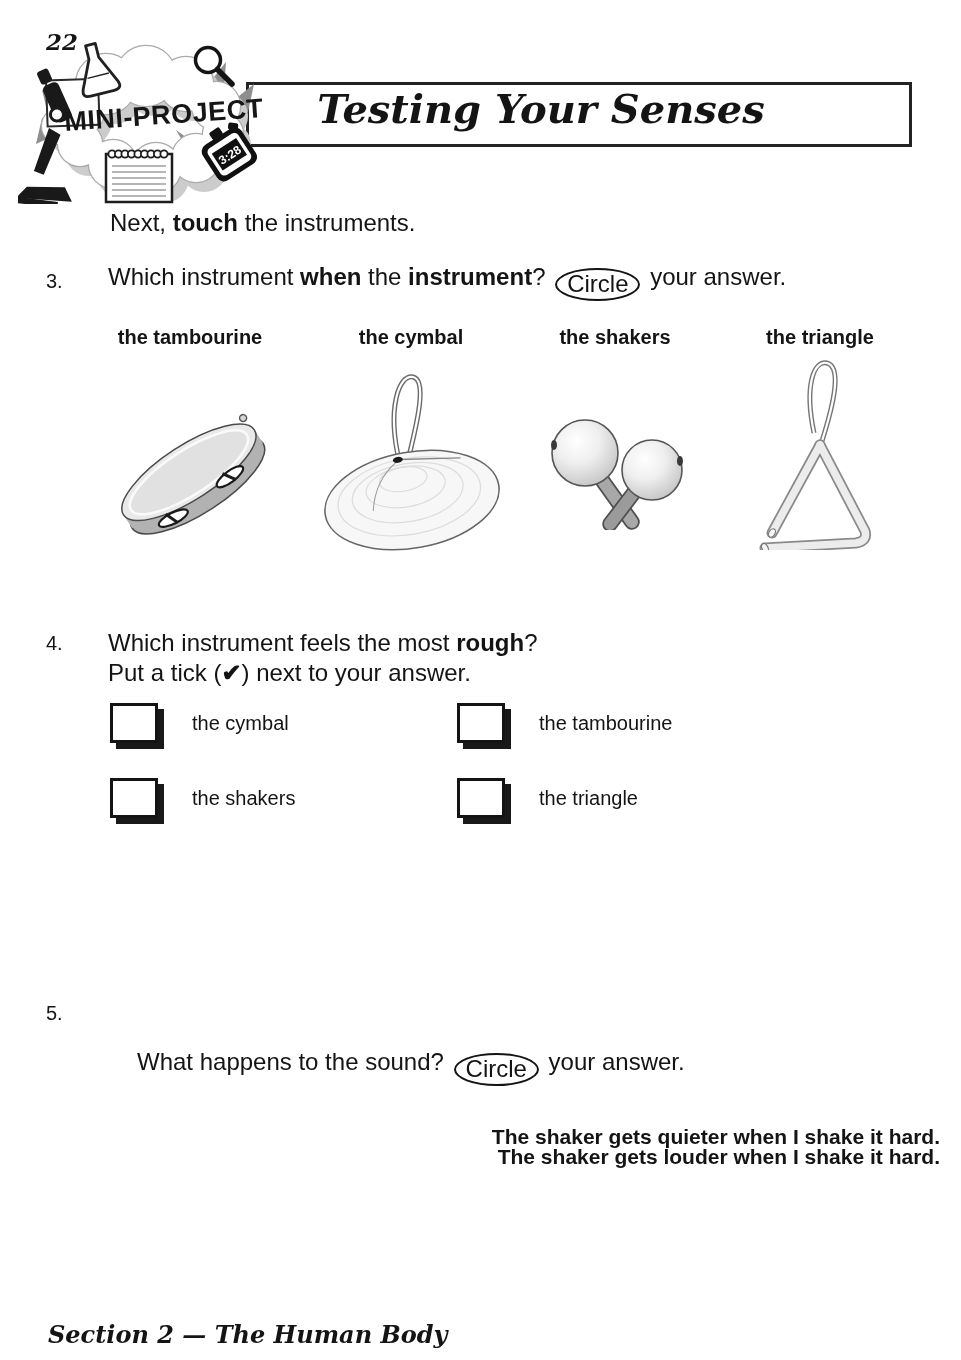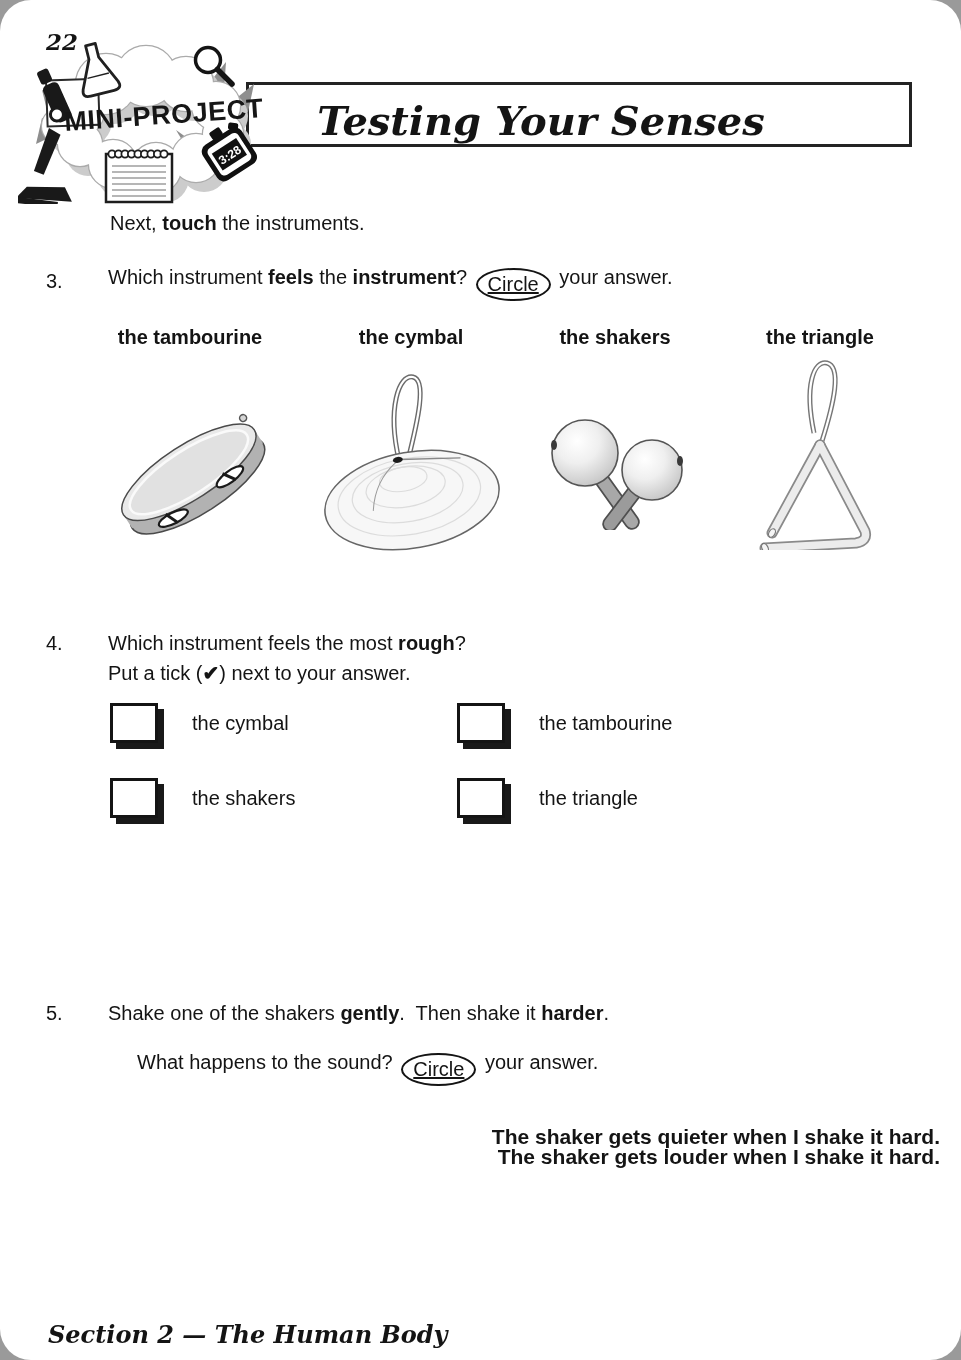--- a/index.html
+++ b/index.html
@@ -1,37 +1,37 @@
 <!DOCTYPE html>
 <html><head>
 <meta charset="utf-8">
 <style>
   * { margin:0; padding:0; box-sizing:border-box; }
   html,body { background:#9a9a9a; }
   .page {
     position:relative; width:961px; height:1360px; margin:0 auto;
     background:#ffffff; overflow:hidden;
-    font-family:"Liberation Sans", sans-serif; color:#141414;border-radius:31px;
+    font-family:"Liberation Sans", sans-serif; color:#141414;
   }
   .abs { position:absolute; }
-  .line { font-size:20px; line-height:24px; white-space:pre-wrap; }
+  .line { font-size:24px; line-height:24px; white-space:pre-wrap; }
   .line b { font-weight:bold; }
   .qnum { font-size:20px; line-height:24px; }
   .circle-word {
     display:inline-block; border:2px solid #141414; border-radius:50%;
-    padding:3px 10px 4px; margin:0 3px; vertical-align:-7px; line-height:22px;text-decoration:underline;
+    padding:3px 10px 4px; margin:0 3px; vertical-align:-7px; line-height:22px;
   }
   
   .page-num {
     left:46px; top:28px; font-family:"DejaVu Serif", serif;
     font-style:italic; font-weight:bold; font-size:23px;
   }
   .banner {
     left:246px; top:82px; width:666px; height:65px; border:3px solid #232323;
-    display:flex; align-items:flex-end; justify-content:center; z-index:1; background:#fff;
+    display:flex; align-items:flex-start; justify-content:center; z-index:1; background:#fff;
   }
   .banner-title {
     font-family:"DejaVu Serif", serif; font-style:italic; font-weight:bold;
     font-size:40px; transform:translateX(-38px); white-space:nowrap;
   }
   .badge { left:18px; top:26px; width:252px; height:178px; z-index:2; }
   
   .inst-label { top:326px; width:210px; text-align:center; font-weight:bold; font-size:20px; }
   .col1 { left:85px; } .col2 { left:306px; } .col3 { left:510px; } .col4 { left:715px; }
   
@@ -177,21 +177,21 @@
       <rect x="8.5" y="11" width="29" height="20" fill="#101010"></rect>
       <text class="watch-digits" x="23" y="26" text-anchor="middle">3:28</text>
     </g>
 
     <text class="badge-word" x="146" y="98" text-anchor="middle" transform="rotate(-4 146 90)">MINI-PROJECT</text>
   </svg>
 
   <p class="abs line" style="left:110px; top:211px;"><span>Next, </span><b>touch</b><span> the instruments.</span></p>
 
   <div class="abs qnum" style="left:46px; top:269px;">3.</div>
-  <p class="abs line" style="left:108px; top:265px;"><span>Which instrument </span><b>feels</b><span> the </span><b>instrument</b><span>? </span><span class="circle-word">Circle</span><span> your answer.</span></p>
+  <p class="abs line" style="left:108px; top:265px;"><span>Which instrument </span><b>when</b><span> the </span><b>instrument</b><span>? </span><span class="circle-word">Circle</span><span> your answer.</span></p>
 
   <div class="abs inst-label col1">the tambourine</div>
   <div class="abs inst-label col2">the cymbal</div>
   <div class="abs inst-label col3">the shakers</div>
   <div class="abs inst-label col4">the triangle</div>
 
   <svg class="abs" style="left:100px; top:402px;" width="180" height="145" viewBox="0 0 180 145">
     <g transform="rotate(-33 90 72)">
       <ellipse cx="90" cy="86" rx="78" ry="27" fill="#b2b2b2" stroke="#4a4a4a" stroke-width="1.5"></ellipse>
       <rect x="12" y="70" width="156" height="16" fill="#b2b2b2"></rect>
@@ -273,21 +273,20 @@
     <div class="checkbox"></div>
     <div class="option-label">the shakers</div>
   </div>
   <div class="abs option" style="left:457px; top:778px;">
     <div class="checkbox"></div>
     <div class="option-label">the triangle</div>
   </div>
 
 
   <div class="abs qnum" style="left:46px; top:1001px;">5.</div>
-  <p class="abs line" style="left:108px; top:1001px;"><span>Shake one of the shakers </span><b>gently</b><span>.  Then shake it </span><b>harder</b><span>.</span></p>
   <p class="abs line" style="left:96px; top:1050px;margin-left:41px;"><span>What happens to the sound? </span><span class="circle-word">Circle</span><span> your answer.</span></p>
 
   <div class="abs answer" style="top:1125px;">The shaker gets quieter when I shake it hard.</div>
   <div class="abs answer" style="top:1145px;">The shaker gets louder when I shake it hard.</div>
 
   <div class="abs footer-left">Section 2 — The Human Body</div>
 
 </div>
 
 </body></html>

